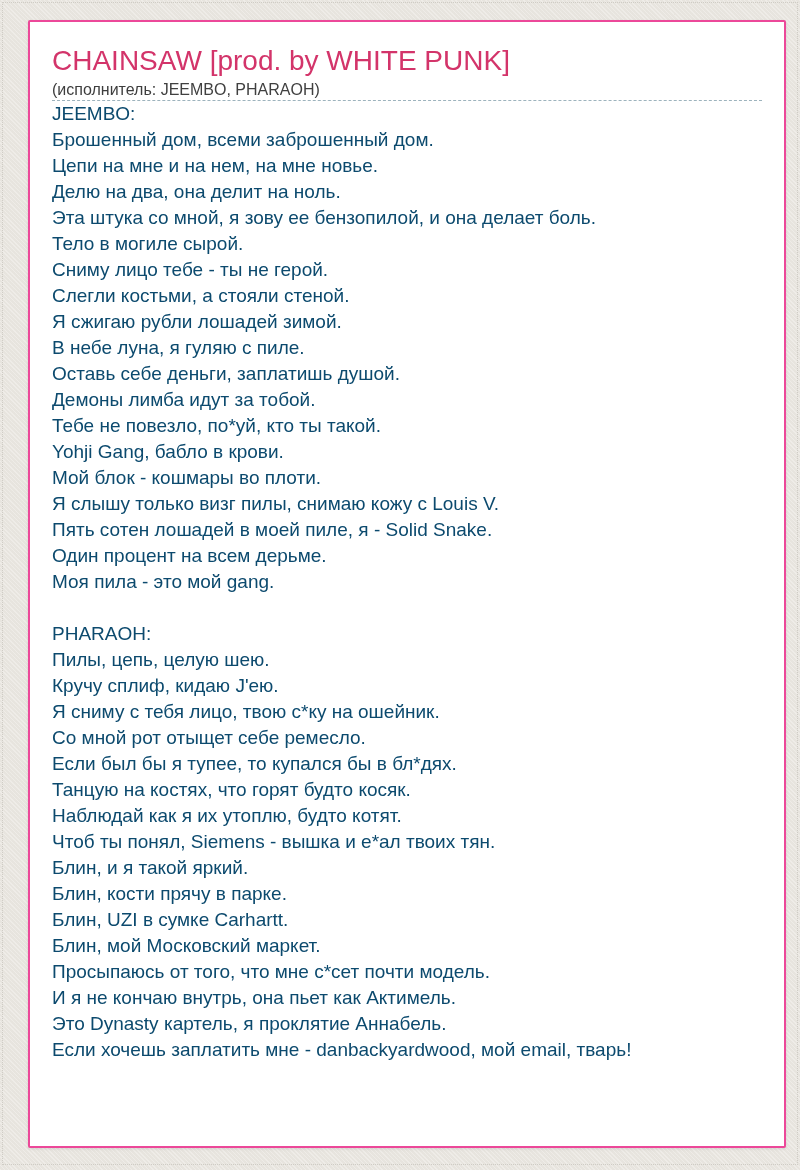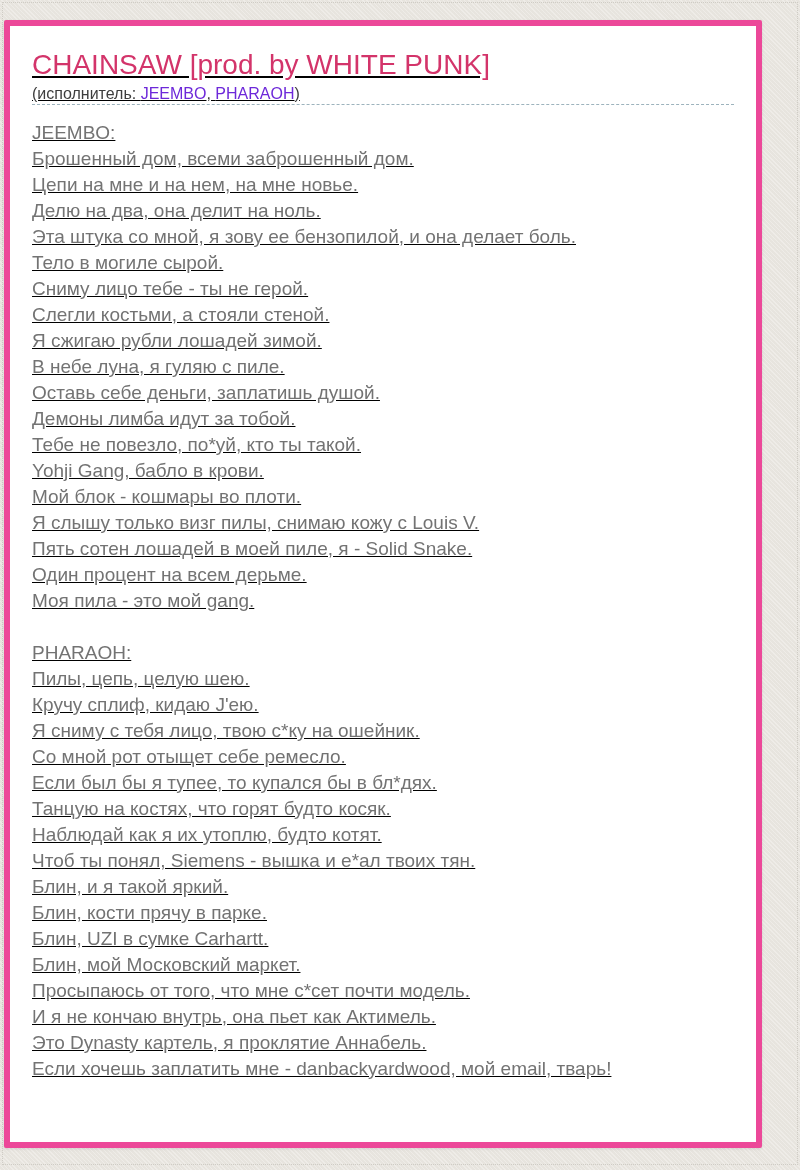--- a/index.html
+++ b/index.html
@@ -13,54 +13,53 @@
     overflow: hidden;
   }
   .page-frame {
     position: absolute;
     left: 2px; right: 2px; top: 2px; bottom: 5px;
     border: 1px dotted #cfccc5;
     pointer-events: none;
   }
   .card {
     position: absolute;
-    left: 4px; top: 20px;
+    left: 28px; top: 20px;
     width: 758px; height: 1128px;
     background: #ffffff;
-    border: 6px solid #ec4899;
+    border: 2px solid #ec4899;
     border-radius: 2px;
     box-shadow: 0 1px 3px rgba(0,0,0,0.10);
     padding: 22px 22px 0 22px;
-    text-decoration: underline;
   }
   .song-title {
     font-size: 28px;
     line-height: 34px;
     font-weight: normal;
     color: #d3346a;
     letter-spacing: 0;
   }
   .artist-line {
     font-size: 16px;
     line-height: 20px;
     margin-top: 2px;
     padding-bottom: 0;
     color: #3d3d3d;
     border-bottom: 1px dashed #9db3bd;
   }
   .artist-line a {
-    color: #6d28d9;
+    color: #404040;
     text-decoration: none;
     cursor: pointer;
   }
   .lyrics {
-    margin-top: 15px;
+    margin-top: 0;
     font-size: 19px;
     line-height: 26px;
-    color: #737373;
+    color: #0c4a6e;
   }
   .lyric-line, .section-header { white-space: nowrap; }
   .section-gap { height: 26px; }
 </style>
 </head>
 <body>
 
 <div class="page-frame"></div>
 
 <div class="card">

